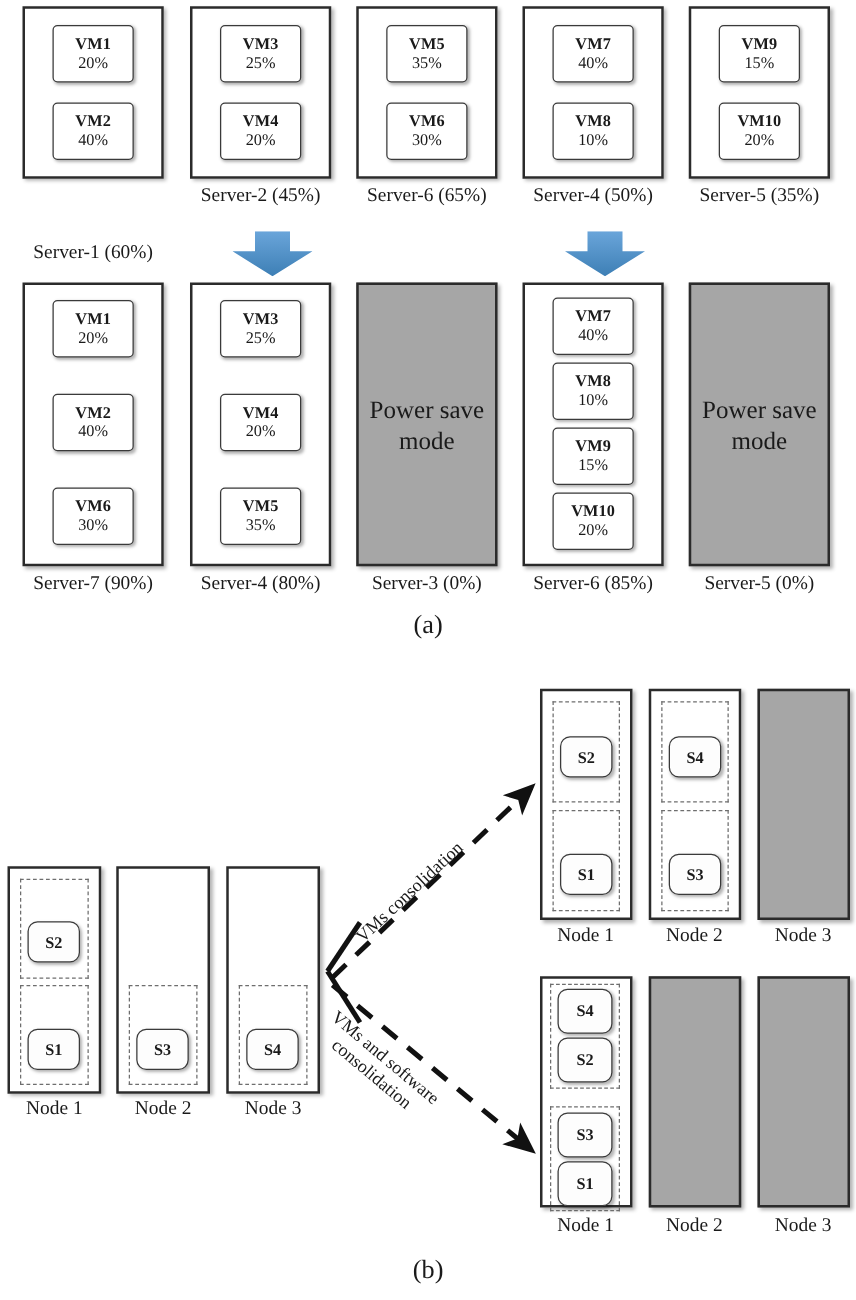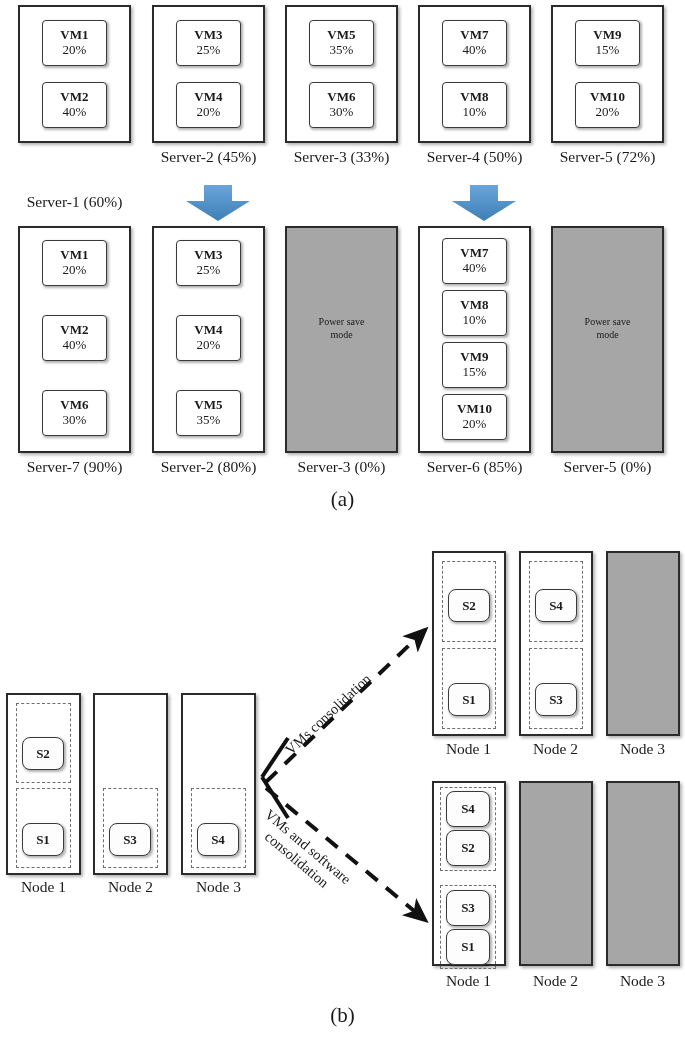--- a/index.html
+++ b/index.html
@@ -17,21 +17,21 @@
       box-shadow:1.5px 1.5px 2.5px rgba(0,0,0,0.30);
       display:flex;flex-direction:column;align-items:center;
       justify-content:center;line-height:1.12;}
   .vm .vname{font-size:13px;font-weight:bold;letter-spacing:.1px;}
   .vm .vpct{font-size:13px;}
 
   
   .cap{position:absolute;text-align:center;font-size:15.5px;white-space:nowrap;}
 
   
-  .psm{position:absolute;text-align:center;font-size:10px;line-height:1.25;
+  .psm{position:absolute;text-align:center;font-size:20px;line-height:1.25;
        left:0;right:0;}
 
   
   .panel-letter{position:absolute;width:100%;text-align:center;font-size:21px;}
 
   
   .bluearrow{position:absolute;width:64px;height:36px;}
 
   
   .sbox{position:absolute;box-sizing:border-box;background:#fdfdfd;
@@ -84,21 +84,21 @@
 
     <div class="chassis" style="left:285px;top:5px;width:113px;height:138px;"></div>
     <div class="vm" style="left:309px;top:20px;width:65px;height:46px;">
       <span class="vname">VM5</span>
       <span class="vpct">35%</span>
     </div>
     <div class="vm" style="left:309px;top:82px;width:65px;height:46px;">
       <span class="vname">VM6</span>
       <span class="vpct">30%</span>
     </div>
-    <div class="cap" style="left:275px;top:148px;width:133px;">Server-3 (33%)</div>
+    <div class="cap" style="left:275px;top:148px;width:133px;">Server-6 (65%)</div>
 
     <div class="chassis" style="left:418px;top:5px;width:113px;height:138px;"></div>
     <div class="vm" style="left:442px;top:20px;width:65px;height:46px;">
       <span class="vname">VM7</span>
       <span class="vpct">40%</span>
     </div>
     <div class="vm" style="left:442px;top:82px;width:65px;height:46px;">
       <span class="vname">VM8</span>
       <span class="vpct">10%</span>
     </div>
@@ -106,21 +106,21 @@
 
     <div class="chassis" style="left:551px;top:5px;width:113px;height:138px;"></div>
     <div class="vm" style="left:575px;top:20px;width:65px;height:46px;">
       <span class="vname">VM9</span>
       <span class="vpct">15%</span>
     </div>
     <div class="vm" style="left:575px;top:82px;width:65px;height:46px;">
       <span class="vname">VM10</span>
       <span class="vpct">20%</span>
     </div>
-    <div class="cap" style="left:541px;top:148px;width:133px;">Server-5 (72%)</div>
+    <div class="cap" style="left:541px;top:148px;width:133px;">Server-5 (35%)</div>
   </div>
 
   <svg class="bluearrow" style="left:186px;top:185px;" viewBox="0 0 64 36">
     <defs>
       <linearGradient id="bg1" x1="0" y1="0" x2="0" y2="1">
         <stop offset="0%" stop-color="#6aa5da"></stop>
         <stop offset="100%" stop-color="#3d7fb5"></stop>
       </linearGradient>
     </defs>
     <polygon points="18,0 46,0 46,16 64,16 32,36 0,16 18,16" fill="url(#bg1)"></polygon>
@@ -159,21 +159,21 @@
       <span class="vpct">25%</span>
     </div>
     <div class="vm" style="left:176px;top:315px;width:65px;height:46px;">
       <span class="vname">VM4</span>
       <span class="vpct">20%</span>
     </div>
     <div class="vm" style="left:176px;top:390px;width:65px;height:46px;">
       <span class="vname">VM5</span>
       <span class="vpct">35%</span>
     </div>
-    <div class="cap" style="left:142px;top:458px;width:133px;">Server-2 (80%)</div>
+    <div class="cap" style="left:142px;top:458px;width:133px;">Server-4 (80%)</div>
 
     <div class="chassis off" style="left:285px;top:226px;width:113px;height:227px;">
       <div class="psm" style="top:88px;">
         <span>Power save</span><br>
         <span>mode</span>
       </div>
     </div>
     <div class="cap" style="left:275px;top:458px;width:133px;">Server-3 (0%)</div>
 
     <div class="chassis" style="left:418px;top:226px;width:113px;height:227px;"></div>

